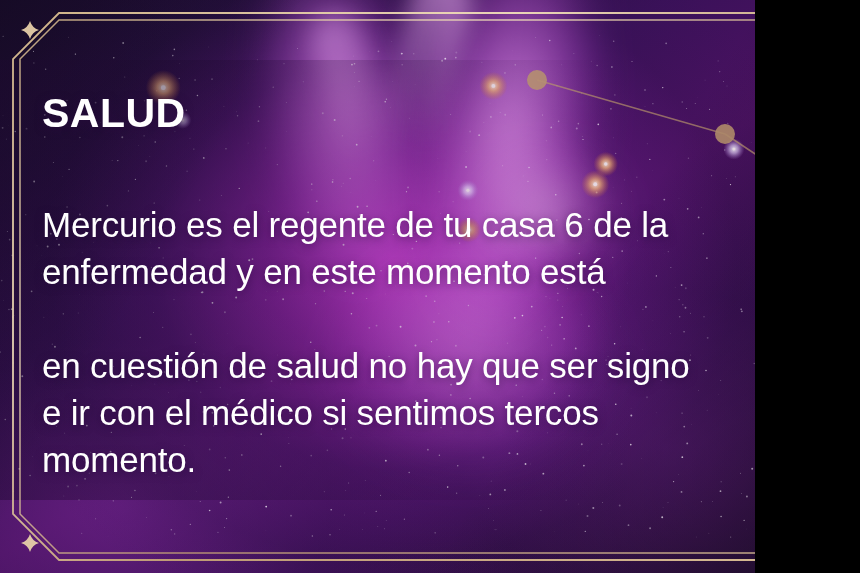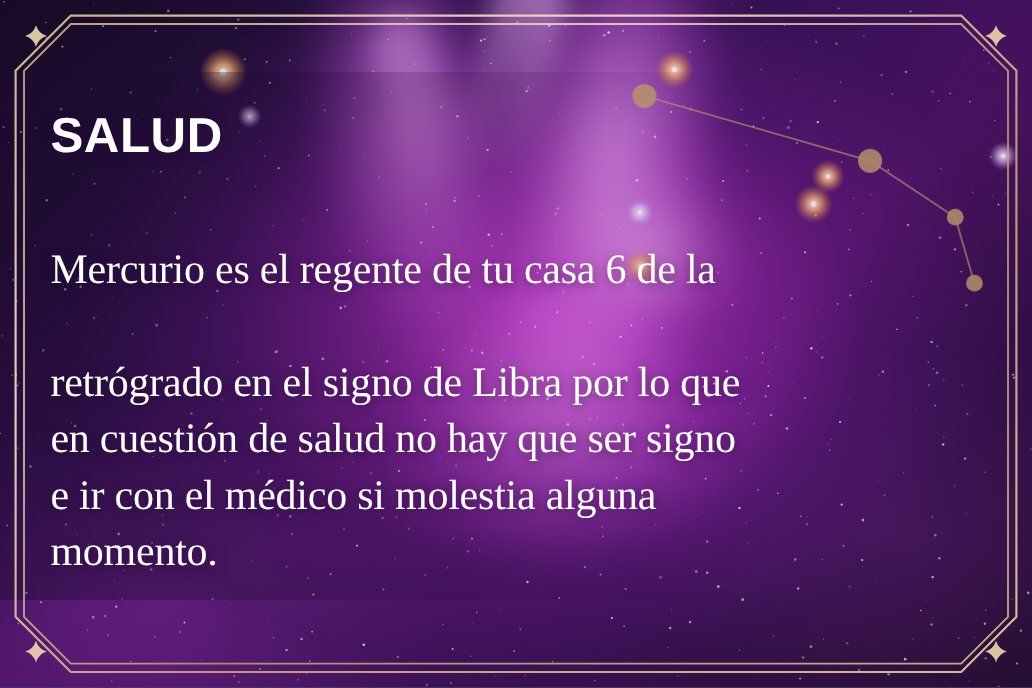--- a/index.html
+++ b/index.html
@@ -2,25 +2,25 @@
 <html><head>
 <meta charset="utf-8">
 <style>
   html, body {
     margin: 0;
     padding: 0;
     background: #000;
   }
   #card {
     position: relative;
-    width: 860px;
+    width: 755px;
     height: 573px;
     overflow: hidden;
     font-family: "DejaVu Sans", sans-serif;
-    background: #8b5cf6;
+    background: #14532d;
   }
 
   
   .bg-base {
     position: absolute;
     inset: 0;
     background:
       radial-gradient(ellipse 70% 80% at 52% 46%,
           rgba(196, 60, 205, 0.95) 0%,
           rgba(150, 40, 170, 0.72) 24%,
@@ -140,21 +140,21 @@
     font-weight: bold;
     font-size: 41px;
     letter-spacing: 0.5px;
     line-height: 1.05;
     text-shadow: 0 2px 10px rgba(40,10,60,0.65);
   }
   .body-text {
     margin: 0;
     padding-top: 66px;
     color: #ffffff;
-    font-family: Liberation Serif, serif;
+    font-family: Liberation Sans, sans-serif;
     font-weight: normal;
     font-size: 35px;
     line-height: 47px;
     letter-spacing: -0.2px;
     width: 780px;
     text-shadow: 0 2px 9px rgba(35,8,55,0.55);
   }
 </style>
 </head>
 <body>
@@ -838,21 +838,21 @@
           <circle cx="537" cy="80" r="10" stroke="none" opacity="0.92"></circle>
           <circle cx="725" cy="134" r="10" stroke="none" opacity="0.92"></circle>
           <circle cx="796" cy="181" r="7" stroke="none" opacity="0.92"></circle>
           <circle cx="812" cy="236" r="7" stroke="none" opacity="0.92"></circle>
         </g>
     </svg>
   </div>
 
   <div class="content">
     <h1 class="title">SALUD</h1>
-    <p class="body-text"><span>Mercurio es el regente de tu casa 6 de la</span><br><br><span>retrógrado en el signo de Libra por lo que</span><br><span>en cuestión de salud no hay que ser signo</span><br><span>e ir con el médico si molestia alguna</span><br><span>momento.</span></p>
+    <p class="body-text"><span>Mercurio es el regente de tu casa 6 de la</span><br><span>enfermedad y en este momento está</span><br><br><span>en cuestión de salud no hay que ser signo</span><br><span>e ir con el médico si sentimos tercos</span><br><span>momento.</span></p>
   </div>
 
   <div class="frame">
     <svg width="860" height="573" viewBox="0 0 860 573" xmlns="http://www.w3.org/2000/svg">
       <defs>
         <linearGradient id="goldGrad" x1="0" y1="0" x2="1" y2="1">
           <stop offset="0%" stop-color="#d8bb8c"></stop>
           <stop offset="30%" stop-color="#f0ddba"></stop>
           <stop offset="60%" stop-color="#c4a175"></stop>
           <stop offset="100%" stop-color="#e2c89c"></stop>

